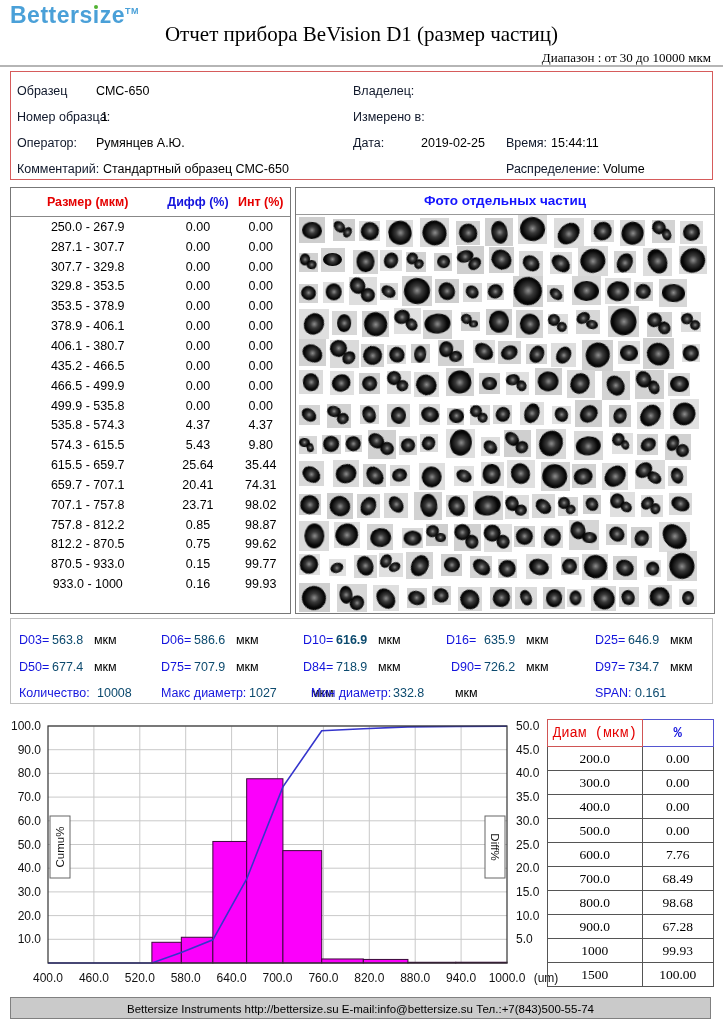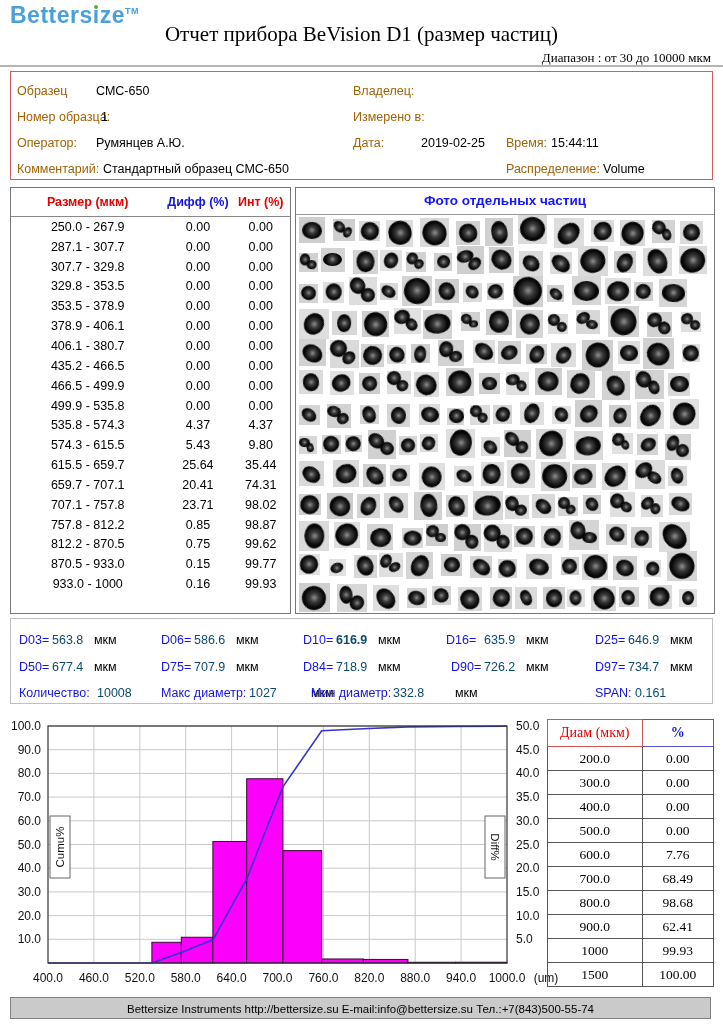--- a/index.html
+++ b/index.html
@@ -13,21 +13,21 @@
   .logo .gdot{position:absolute;left:1.5px;top:3px;width:4px;height:4px;border-radius:50%;background:#52b332;}
   .logo .tm{font-size:9px;vertical-align:super;font-weight:bold;}
   .title{position:absolute;left:0;top:22px;width:100%;text-align:center;
          font-family:"Liberation Serif",serif;font-size:21px;}
   .range{position:absolute;right:12px;top:50px;font-family:"Liberation Serif",serif;font-size:13px;}
   .toprule{position:absolute;left:0;top:65px;width:723px;border-top:2px solid #b5b5b5;}
 
   
   .infobox{position:absolute;left:10px;top:71px;width:701px;height:107px;border:1px solid #d65b5b;}
   .infobox span{position:absolute;font-size:12.5px;white-space:nowrap;}
-  .rlab{color:#a16207;}
+  .rlab{color:#0f172a;}
   .blab{color:#1414dd;}
 
   
   .sizebox{position:absolute;left:10px;top:187px;width:279px;height:425px;border:1px solid #777;}
   .sizebox table{width:100%;border-collapse:collapse;table-layout:fixed;}
   .sizebox th{font-size:12.5px;height:26px;border-bottom:1px solid #888;font-weight:bold;}
   .sizebox td{font-size:12.5px;height:19.85px;text-align:center;padding:0;}
   .th-red{color:#e50000;}
   .th-blue{color:#1414dd;}
 
@@ -47,21 +47,21 @@
   .dunit{color:#000;}
 
   
   .chartwrap{position:absolute;left:8px;top:716px;width:558px;height:278px;}
   .chartwrap svg{position:absolute;left:0;top:0;}
 
   
   .cumubox{position:absolute;left:547px;top:719px;width:167px;}
   .cumubox table{width:100%;border-collapse:collapse;table-layout:fixed;
                  font-family:"Liberation Serif",serif;}
-  .cumubox th{font-size:14px;height:24px;font-weight:normal;}
+  .cumubox th{font-size:14px;height:24px;font-weight:normal;font-family:Liberation Mono, monospace;}
   .cumubox th.h-red{color:#e50000;border:1px solid #d05555;}
   .cumubox th.h-blue{color:#1414dd;border:1px solid #5555d0;font-weight:bold;}
   .cumubox td{font-size:13.5px;height:21px;text-align:center;border:1px solid #555;}
 
   
   .footer{position:absolute;left:10px;top:997px;width:701px;height:22px;line-height:22px;
           background:#cacaca;border:1px solid #808080;text-align:center;font-size:11.5px;box-sizing:border-box;}
 </style>
 </head>
 <body>
@@ -933,21 +933,21 @@
           <tr>
             <td>700.0</td>
             <td>68.49</td>
           </tr>
           <tr>
             <td>800.0</td>
             <td>98.68</td>
           </tr>
           <tr>
             <td>900.0</td>
-            <td>62.41</td>
+            <td>67.28</td>
           </tr>
           <tr>
             <td>1000</td>
             <td>99.93</td>
           </tr>
           <tr>
             <td>1500</td>
             <td>100.00</td>
           </tr>
         </tbody>

